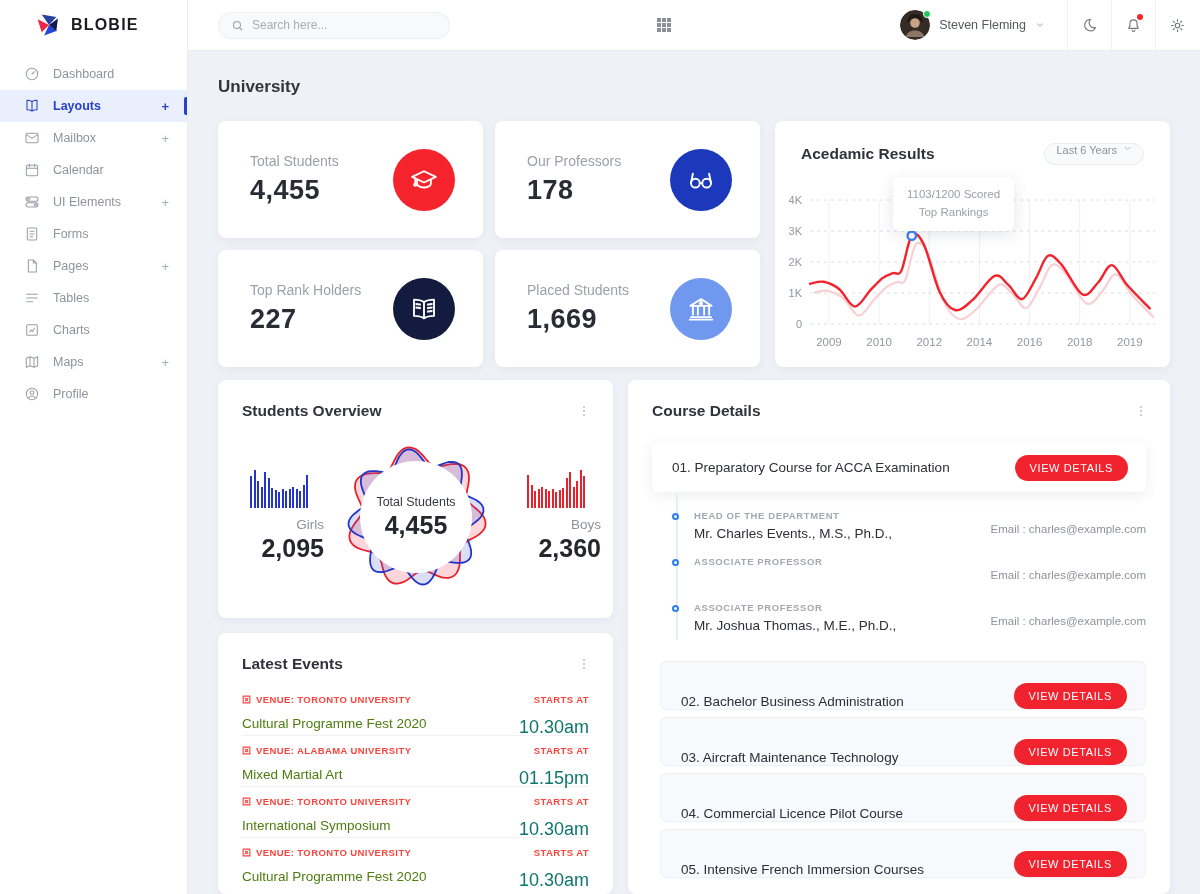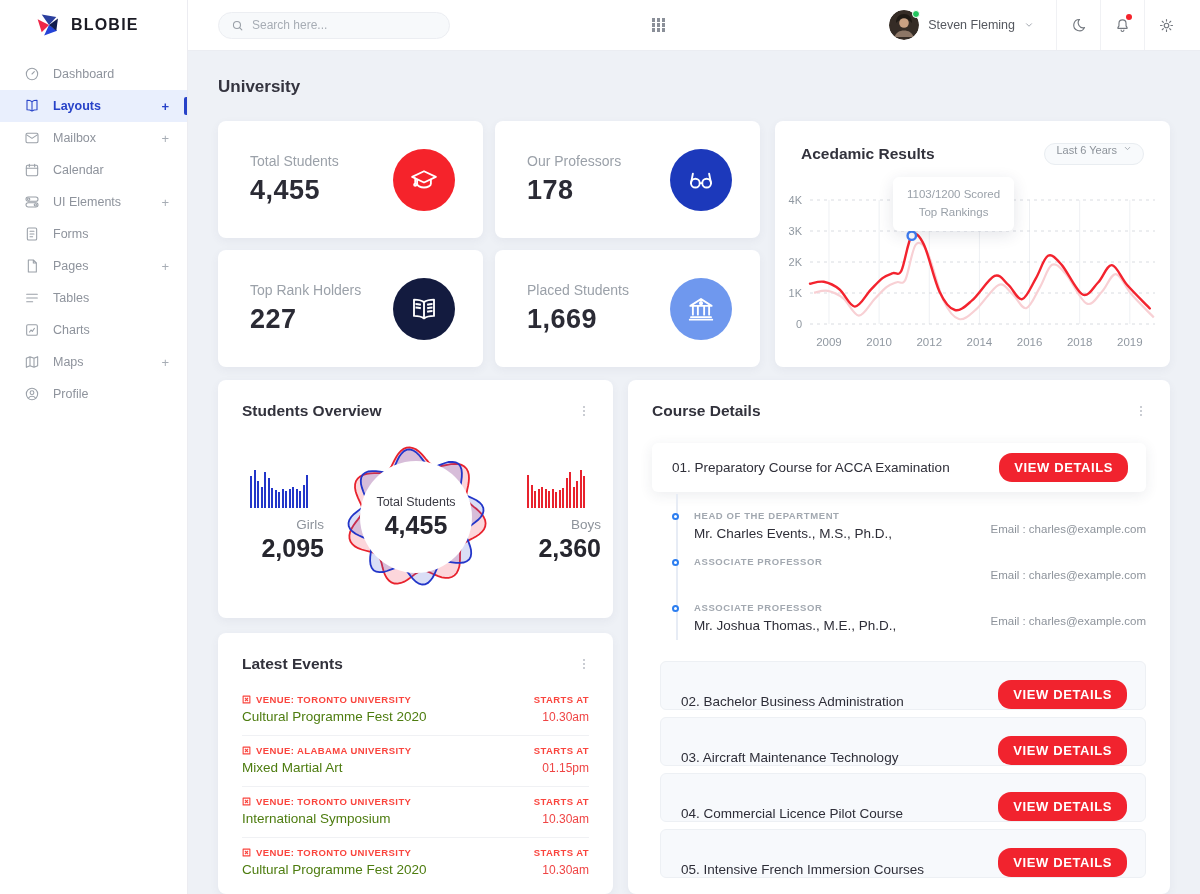--- a/index.html
+++ b/index.html
@@ -12,21 +12,21 @@
   #logo .brand{font-size:16px;font-weight:800;letter-spacing:1.2px;color:#1b1b24}
   #menu{margin-top:8px}
   .m-item{position:relative;height:32px;display:flex;align-items:center;gap:13px;padding:0 18px 0 24px;color:#8e939c;font-size:12.5px;cursor:pointer}
   .m-item .ic{width:16px;height:16px;color:#9aa0a8}
   .m-item .plus{margin-left:auto;font-size:13px;color:#a7adb5}
   .m-item.active{background:#e9effd;color:#2742c8;font-weight:700}
   .m-item.active .ic{color:#2742c8}
   .m-item.active .plus{color:#2742c8}
   .m-item.active::after{content:"";position:absolute;right:0;top:7px;width:3px;height:18px;background:#2742c8;border-radius:2px 0 0 2px}
   
-  #topbar{position:absolute;left:188px;top:0;width:1012px;height:50px;background:#fff;display:flex;align-items:center;padding:0 12px 0 30px;box-shadow:0 1px 0 #ebedf2;z-index:4}
+  #topbar{position:absolute;left:188px;top:0;width:1012px;height:50px;background:#fff;display:flex;align-items:center;padding:0 1px 0 30px;box-shadow:0 1px 0 #ebedf2;z-index:4}
   #search{width:232px;height:27px;border-radius:14px;background:#f7f9fb;border:1px solid #eceef2;display:flex;align-items:center;gap:8px;padding:0 12px}
   #search .ic{width:13px;height:13px;color:#9aa0a8}
   #search input{border:none;outline:none;background:transparent;font-size:12px;color:#6b7077;width:170px;font-family:"Liberation Sans",sans-serif}
   #search input::placeholder{color:#a7adb5}
   #grid-btn{margin:0 auto;display:grid;grid-template-columns:repeat(3,3.5px);grid-gap:1.5px;cursor:pointer}
   #grid-btn i{width:3.5px;height:3.5px;background:#8a8f98;display:block}
   #user-cluster{display:flex;align-items:center;height:50px}
   #user-chip{display:flex;align-items:center;gap:9px;padding:0 22px;cursor:pointer}
   #avatar{position:relative;width:30px;height:30px;border-radius:50%;overflow:visible}
   #avatar svg{border-radius:50%}
@@ -69,26 +69,26 @@
   
   #events-card{left:218px;top:633px;width:395px;height:261px;overflow:hidden}
   #events-list{margin:12px 24px 0 24px}
   .event{height:51px;border-bottom:1px solid #f0f1f4;padding-top:9px}
   .event:last-child{border-bottom:none}
   .ev-row{display:flex;justify-content:space-between;align-items:center}
   .ev-venue{font-size:9.5px;font-weight:700;color:#fa453e;letter-spacing:.4px;display:flex;align-items:center;gap:5px}
   .ev-venue .ic{width:9px;height:9px;color:#fa453e}
   .ev-starts{font-size:9.5px;font-weight:700;color:#fa453e;letter-spacing:.4px}
   .ev-title{font-size:13.5px;color:#4d7c0f;margin-top:4px}
-  .ev-time{font-size:12px;color:#ef4444;margin-top:4px}
+  .ev-time{font-size:18px;color:#0f766e;margin-top:12px}
   
   #courses-card{left:628px;top:380px;width:542px;height:514px;overflow:hidden}
   #featured-course{position:absolute;left:24px;right:24px;top:63px;height:49px;background:#fff;border-radius:6px;box-shadow:0 3px 14px rgba(40,50,80,.09);display:flex;align-items:center;justify-content:space-between;padding:0 18px 0 20px}
   .course-name{font-size:13.5px;color:#2e2e38}
-  .view-btn{background:#f1232e;color:#fff;font-size:13px;font-weight:700;letter-spacing:.6px;border:none;border-radius:13px;padding:7px 15px;cursor:pointer;font-family:"Liberation Sans",sans-serif}
+  .view-btn{background:#f1232e;color:#fff;font-size:11px;font-weight:400;letter-spacing:.6px;border:none;border-radius:13px;padding:7px 15px;cursor:pointer;font-family:"Liberation Sans",sans-serif}
   #timeline{position:absolute;left:24px;top:112px;right:24px;height:166px}
   #timeline .tl-line{position:absolute;left:24px;top:2px;width:2px;height:146px;background:#e7ecf5}
   .prof{position:absolute;left:0;right:0}
   .prof .dot{position:absolute;left:20px;top:3px;width:7px;height:7px;border-radius:50%;background:#fff;border:2.5px solid #2c7ef0}
   .prof .role{margin-left:42px;font-size:9.5px;font-weight:700;color:#a2a8b0;letter-spacing:.6px}
   .prof .pname{margin-left:42px;font-size:13.5px;color:#2e2e38;margin-top:5px}
   .prof .email{position:absolute;right:0;top:13px;font-size:11.5px;color:#8d939b}
   .course-row{position:absolute;left:32px;right:24px;height:49px;background:#f7f9fc;border:1px solid #edf0f4;border-radius:6px;display:flex;align-items:flex-end;justify-content:space-between;padding:0 18px 0 20px}
 </style>
 </head>

